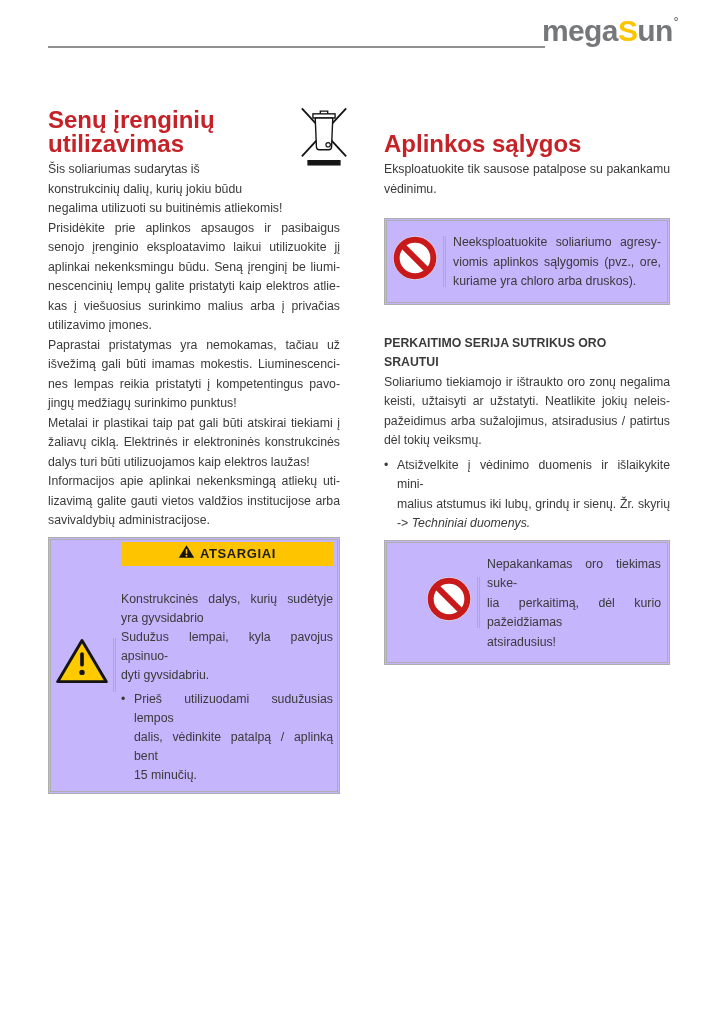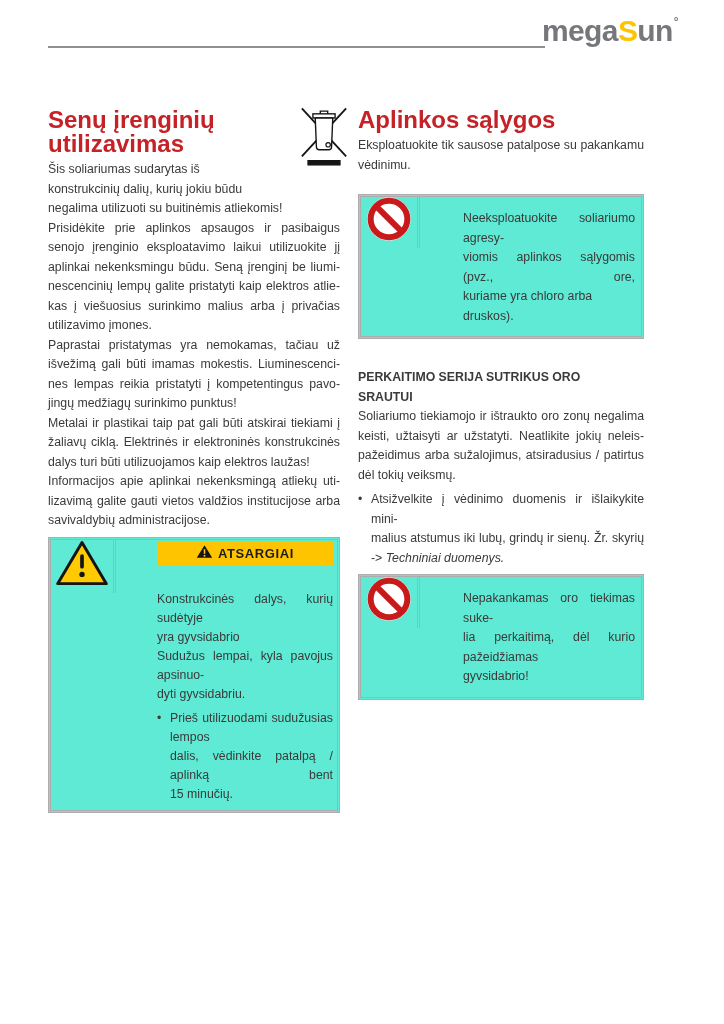--- a/index.html
+++ b/index.html
@@ -7,34 +7,34 @@
     position:relative; width:724px; height:821px; background:#fff;
     font-family:"Liberation Sans", sans-serif; color:#3a3a3a; overflow:hidden;
   }
   .hrule { position:absolute; left:48px; top:46px; width:497px; height:1.5px; background:#8f8f8f; }
   .logo { position:absolute; top:14px; right:46px; font-size:30px; font-weight:bold; letter-spacing:-0.6px; color:#76777a; }
   .logo .accent { color:#ffc400; }
   .logo .mark { font-size:12px; vertical-align:15px; margin-left:1px; color:#76777a; }
 
   .col { position:absolute; top:108px; font-size:12.3px; line-height:19.5px; }
   .col-left  { left:48px;  width:292px; }
-  .col-right { left:358px; width:286px; }
+  .col-right { left:384px; width:286px;margin-top:24px; }
   .section-title { font-size:24px; line-height:24px; margin:0 0 4px 0; font-weight:bold; color:#c52127; }
 
   .jl { text-align:justify; text-align-last:justify; }
   .ll { text-align:left; }
 
   .weee { position:absolute; top:-3px; right:-8px; width:48px; }
 
-  .dbox { border:3px double #adadad; display:flex; align-items:flex-start; background:#5eead4;gap:36px; }
+  .dbox { border:3px double #adadad; display:flex; align-items:center; background:#c4b5fd; }
   .dbox .icon-cell { flex:0 0 auto; border-right:3px double #adadad; display:flex; align-items:center; justify-content:center; }
   .prohibit-box .icon-cell { width:56px; }
   .prohibit-box .text-cell { flex:1; padding:12px 6px 10px 7px; }
   .prohibit1 { margin-top:19px; }
-  .prohibit2 { margin-top:6px; }
+  .prohibit2 { margin-top:6px;padding-left:34px; }
 
   .caution-box { margin-top:6px; }
   .caution-box .icon-cell { width:62px; }
   .caution-box .text-cell { flex:1; padding:2px 4px 6px 5px; line-height:19px; }
   .caution-header { background:#ffc400; height:24px; display:flex; align-items:center; justify-content:center; gap:5px; font-weight:bold; font-size:13px; letter-spacing:0.6px; color:#1d1d1d; margin-bottom:5px; }
   .caution-title { font-weight:normal;margin-top:24px; }
 
   .bullet { display:flex; margin-top:5px; }
   .bullet .bdot { flex:0 0 auto; width:13px; }
   .bullet .btext { flex:1; }
@@ -188,21 +188,21 @@
           <svg width="44" height="44" viewBox="0 0 48 48" xmlns="http://www.w3.org/2000/svg">
             <circle cx="24" cy="24" r="23.3" fill="#fff" stroke="#e3e3e3" stroke-width="1"></circle>
             <circle cx="24" cy="24" r="20" fill="#fff" stroke="#c8191b" stroke-width="6.5"></circle>
             <line x1="9.9" y1="9.9" x2="38.1" y2="38.1" stroke="#c8191b" stroke-width="6.5"></line>
           </svg>
         </span>
       </div>
       <div class="text-cell">
           <div class="jl">Nepakankamas oro tiekimas suke-</div>
           <div class="jl">lia perkaitimą, dėl kurio pažeidžiamas</div>
-          <div class="ll">gyvsidabrio!</div>
+          <div class="ll">atsiradusius!</div>
         </div>
     </div>
   </div>
 
   <div class="footer">
     <div class="footer-text"><span>Eksploatavimo linija </span><span class="fbold">| 1/2 | „megaSun“ K5/K6/K7 GAMINIŲ SERIJA</span></div>
     <div class="footer-sep"></div>
     <div class="footer-page">7</div>
   </div>
 

